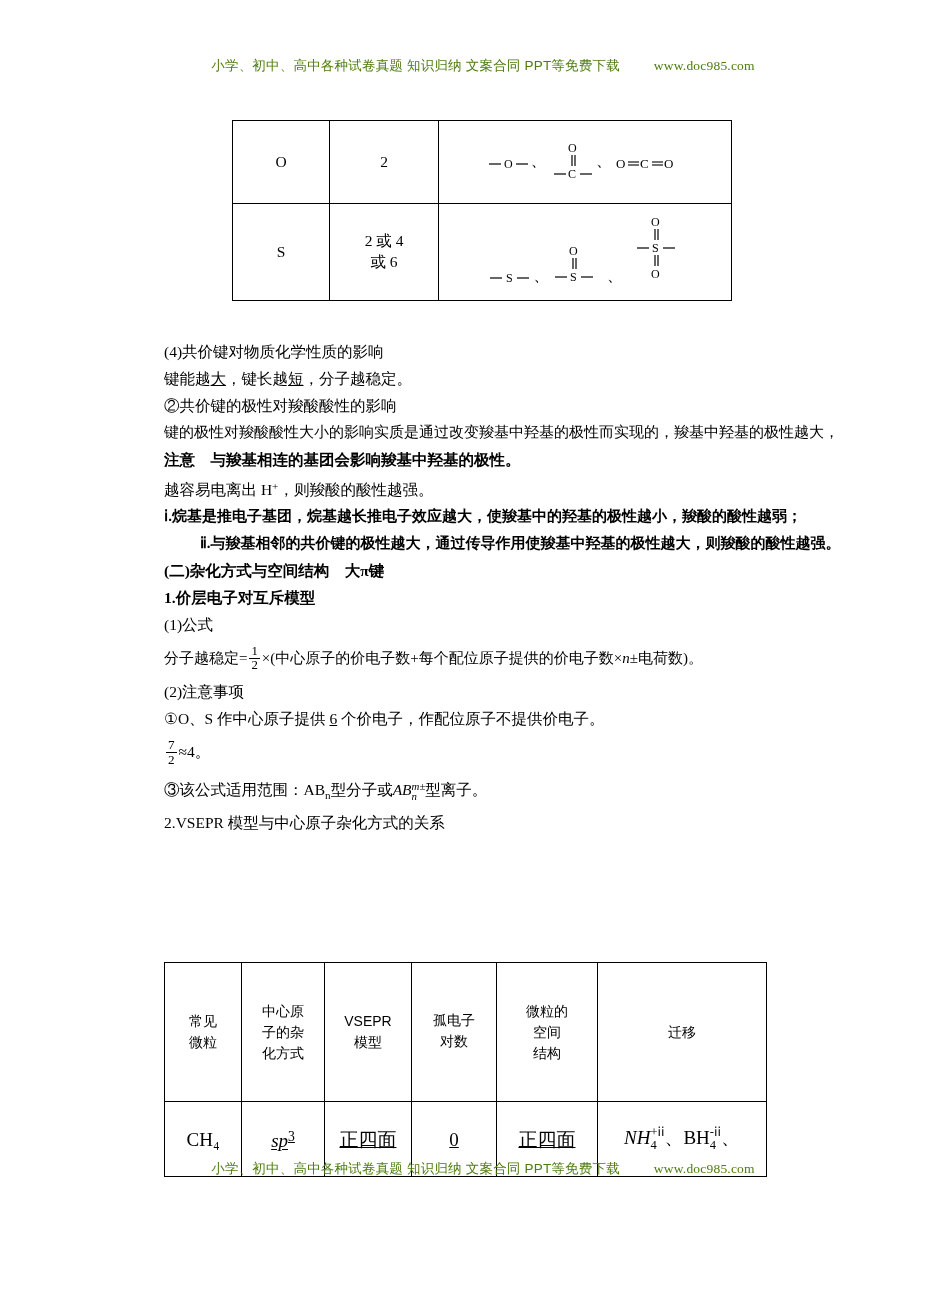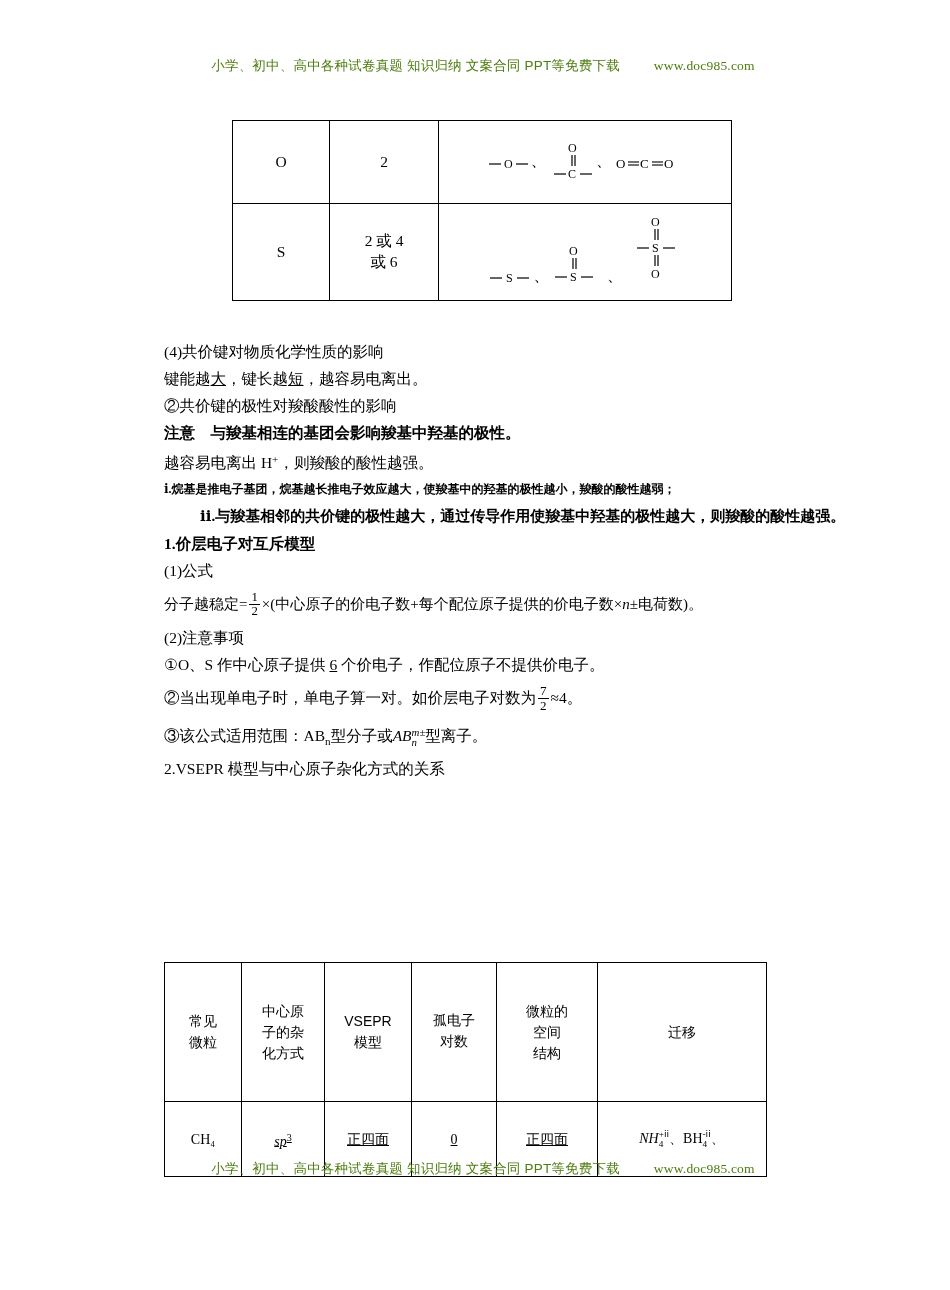--- a/index.html
+++ b/index.html
@@ -37,20 +37,21 @@
   
   .col {
     position: absolute;
     left: 164px;
     width: 624px;
   }
   .line {
     font-size: 15.5px;
     line-height: 27px;
     white-space: nowrap;
+    font-family: Liberation Serif, serif;
   }
   .sub { vertical-align: -0.35em; font-size: 0.72em; }
   .sup { vertical-align: 0.45em; font-size: 0.72em; }
   .u { text-decoration: underline; }
   .bold { font-weight: bold; }
   .italic { font-style: italic; }
 
   
   table.t {
     border-collapse: collapse;
@@ -68,21 +69,21 @@
   #table-bonds td.c3 { width: 290px; }
 
   #table-vsepr { left: 164px; top: 962px; }
   #table-vsepr td {
     font-family: "Liberation Sans", sans-serif;
     font-size: 14px;
     line-height: 21px;
     padding: 4px 2px;
   }
   #table-vsepr td.head { height: 130px; }
-  #table-vsepr td.r2 { height: 66px; font-family: "Liberation Serif", serif; font-size: 14px; }
+  #table-vsepr td.r2 { height: 66px; font-family: "Liberation Serif", serif; font-size: 19px; }
   #table-vsepr .w1 { width: 72px; }
   #table-vsepr .w2 { width: 78px; }
   #table-vsepr .w3 { width: 82px; }
   #table-vsepr .w4 { width: 80px; font-family: Liberation Mono, monospace; }
   #table-vsepr .w5 { width: 96px; }
   #table-vsepr .w6 { width: 164px; margin-top: 30px; }
 
   
   .sf { display: inline-block; vertical-align: middle; }
   .sf svg { display: block; }
@@ -189,32 +190,34 @@
             </svg>
           </span>
         </div>
       </td>
     </tr>
   </tbody>
     </table>
 
   <div class="col" style="top:338px;">
     <div class="line">(4)共价键对物质化学性质的影响</div>
-    <div class="line"><span>键能越</span><span class="u">大</span><span>，键长越</span><span class="u">短</span><span>，越容易电离出。</span></div>
+    <div class="line"><span>键能越</span><span class="u">大</span><span>，键长越</span><span class="u">短</span><span>，分子越稳定。</span></div>
     <div class="line">②共价键的极性对羧酸酸性的影响</div>
+    <div class="line" style="font-size:15px;">键的极性对羧酸酸性大小的影响实质是通过改变羧基中羟基的极性而实现的，羧基中羟基的极性越大，</div>
     <div class="line bold"><span>注意</span>　<span>与羧基相连的基团会影响羧基中羟基的极性。</span></div>
     <div class="line"><span>越容易电离出 H</span><span class="sup">+</span><span>，则羧酸的酸性越强。</span></div>
-    <div class="line bold" style="font-size:12px;">ⅰ.烷基是推电子基团，烷基越长推电子效应越大，使羧基中的羟基的极性越小，羧酸的酸性越弱；</div>
+    <div class="line bold" style="font-size:15px;">ⅰ.烷基是推电子基团，烷基越长推电子效应越大，使羧基中的羟基的极性越小，羧酸的酸性越弱；</div>
     <div class="line bold" style="font-size:15px;margin-left:36px;">ⅱ.与羧基相邻的共价键的极性越大，通过传导作用使羧基中羟基的极性越大，则羧酸的酸性越强。</div>
+    <div class="line bold">(二)杂化方式与空间结构　大π键</div>
     <div class="line bold">1.价层电子对互斥模型</div>
     <div class="line">(1)公式</div>
     <div class="line tall" style="font-size:15px;"><span>分子越稳定=</span><span class="frac"><span class="num">1</span><span class="den">2</span></span><span>×(中心原子的价电子数+每个配位原子提供的价电子数×</span><span class="italic">n</span><span>±电荷数)。</span></div>
     <div class="line">(2)注意事项</div>
     <div class="line"><span>①O、S 作中心原子提供 </span><span class="u">6</span><span> 个价电子，作配位原子不提供价电子。</span></div>
-    <div class="line tall"><span>②当出现单电子时，单电子算一对。如价层电子对数为</span><span class="frac"><span class="num">7</span><span class="den">2</span></span><span>≈4。</span></div>
+    <div class="line tall"><span class="frac"><span class="num">7</span><span class="den">2</span></span><span>≈4。</span></div>
     <div class="line" style="margin-top:4px;"><span>③该公式适用范围：AB</span><span class="sub">n</span><span>型分子或</span><span class="italic">AB</span><span style="display:inline-block;vertical-align:middle;font-size:0.7em;line-height:1;text-align:left;position:relative;top:0px;"><span style="display:block;" class="italic">m±</span><span style="display:block;" class="italic">n</span></span><span>型离子。</span></div>
     <div class="line"><span>2.VSEPR 模型与中心原子杂化方式的关系</span></div>
   </div>
 
   <table class="t" id="table-vsepr">
     <tbody>
         <tr>
       <td class="head w1">
             <div style="white-space:pre-line">常见
 微粒</div>

